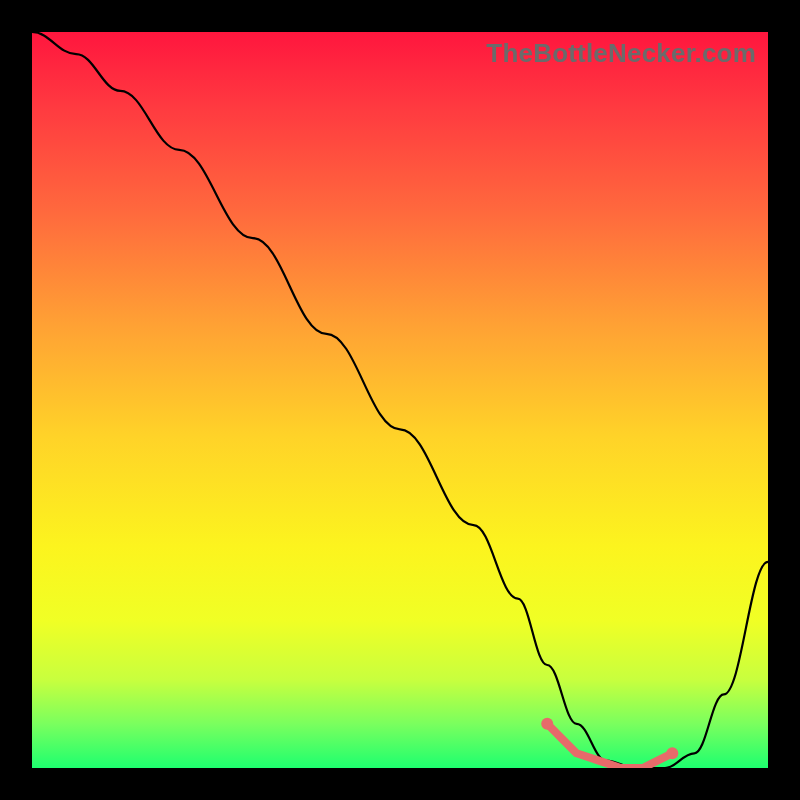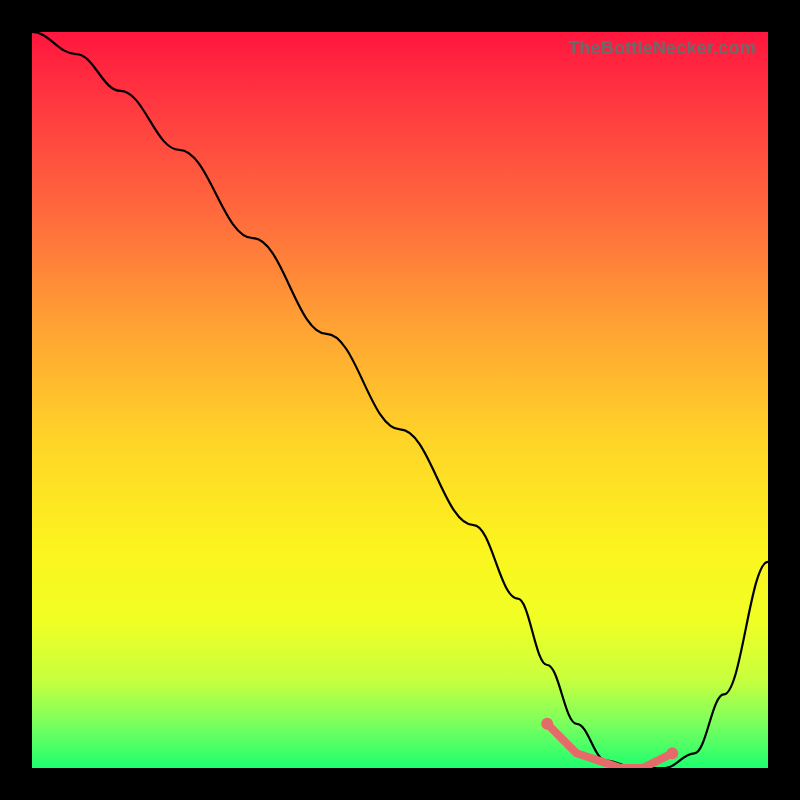--- a/index.html
+++ b/index.html
@@ -34,21 +34,21 @@
       #7aff5e 94%,
       #1eff6f 100%
     );
     overflow: hidden;
   }
   .watermark {
     position: absolute;
     top: 6px;
     right: 12px;
     font-family: Arial, Helvetica, sans-serif;
-    font-size: 18px;
+    font-size: 26px;
     font-weight: 600;
     color: #6b6b6b;
     letter-spacing: 0.2px;
   }
   svg.curve {
     position: absolute;
     left: 0;
     top: 0;
     width: 736px;
     height: 736px;

